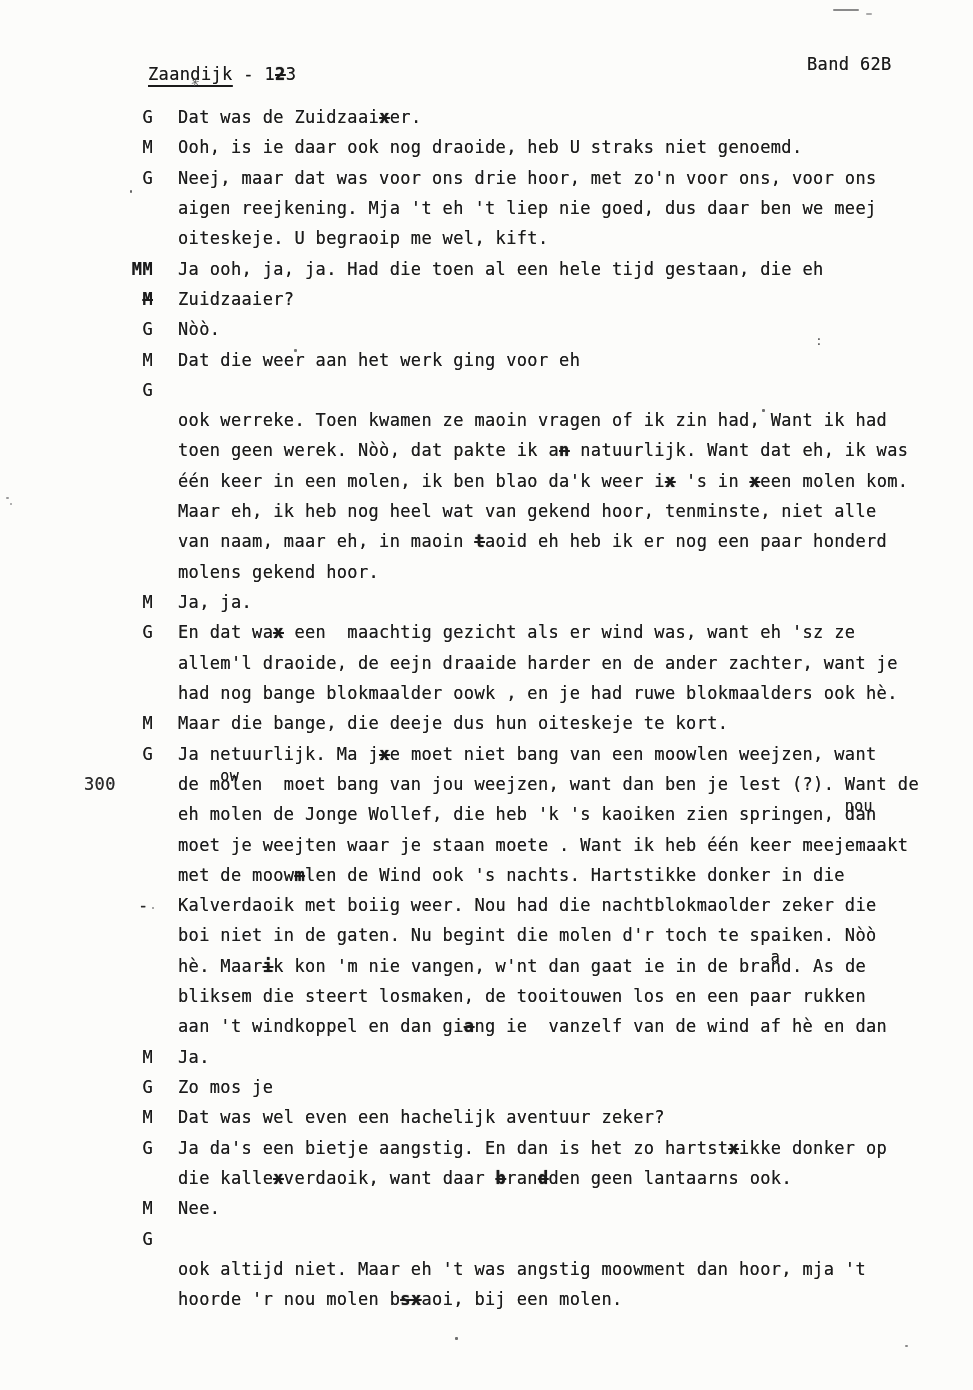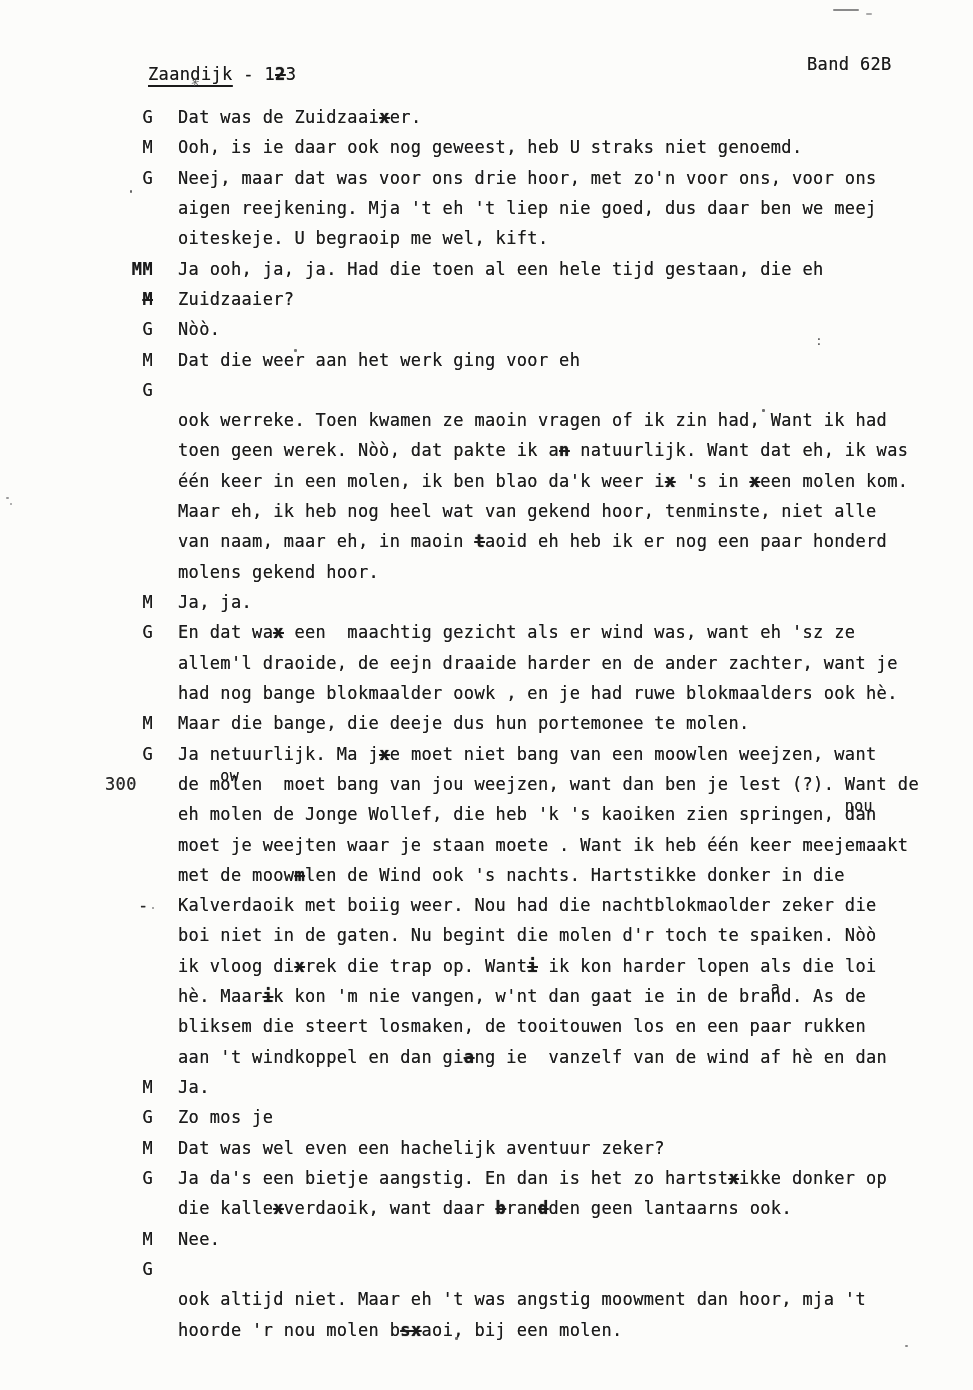--- a/index.html
+++ b/index.html
@@ -51,48 +51,47 @@
 <body>
 
 <div class="page">
   <div class="header">
     <div class="doc-ref" id="doc-ref"><span class="hdr-u">Zaandijk</span><span class="sg-p"> - 1</span><span class="sg-s">2</span><span class="sg-p">3</span></div>
     <div class="band">Band 62B</div>
     <div class="pencil-mark">*</div>
   </div>
   <div class="transcript" id="transcript">
       <div class="row"><span class="sp">G</span><span class="txt"><span class="sg-p">Dat was de Zuidzaai</span><span class="sg-s">x</span><span class="sg-p">er.</span></span></div>
-      <div class="row"><span class="sp">M</span><span class="txt"><span class="sg-p">Ooh, is ie daar ook nog geweest, heb U straks niet genoemd.</span></span></div>
+      <div class="row"><span class="sp">M</span><span class="txt"><span class="sg-p">Ooh, is ie daar ook nog draoide, heb U straks niet genoemd.</span></span></div>
       <div class="row"><span class="sp">G</span><span class="txt"><span class="sg-p">Neej, maar dat was voor ons drie hoor, met zo'n voor ons, voor ons</span></span></div>
       <div class="row"><span class="txt"><span class="sg-p">aigen reejkening. Mja 't eh 't liep nie goed, dus daar ben we meej</span></span></div>
       <div class="row"><span class="txt"><span class="sg-p">oiteskeje. U begraoip me wel, kift.</span></span></div>
       <div class="row"><span class="sp v-bold">MM</span><span class="txt"><span class="sg-p">Ja ooh, ja, ja. Had die toen al een hele tijd gestaan, die eh</span></span></div>
       <div class="row"><span class="sp v-strike">M</span><span class="txt"><span class="sg-p">Zuidzaaier?</span></span></div>
       <div class="row"><span class="sp">G</span><span class="txt"><span class="sg-p">Nòò.</span></span></div>
       <div class="row"><span class="sp">M</span><span class="txt"><span class="sg-p">Dat die weer aan het werk ging voor eh</span></span></div>
       <div class="row"><span class="sp">G</span></div>
       <div class="row"><span class="txt"><span class="sg-p">ook werreke. Toen kwamen ze maoin vragen of ik zin had, Want ik had</span></span></div>
       <div class="row"><span class="txt"><span class="sg-p">toen geen werek. Nòò, dat pakte ik a</span><span class="sg-s">n</span><span class="sg-p"> natuurlijk. Want dat eh, ik was</span></span></div>
       <div class="row"><span class="txt"><span class="sg-p">één keer in een molen, ik ben blao da'k weer i</span><span class="sg-s">x</span><span class="sg-p"> 's in </span><span class="sg-s">x</span><span class="sg-p">een molen kom.</span></span></div>
       <div class="row"><span class="txt"><span class="sg-p">Maar eh, ik heb nog heel wat van gekend hoor, tenminste, niet alle</span></span></div>
       <div class="row"><span class="txt"><span class="sg-p">van naam, maar eh, in maoin </span><span class="sg-s">t</span><span class="sg-p">aoid eh heb ik er nog een paar honderd</span></span></div>
       <div class="row"><span class="txt"><span class="sg-p">molens gekend hoor.</span></span></div>
       <div class="row"><span class="sp">M</span><span class="txt"><span class="sg-p">Ja, ja.</span></span></div>
       <div class="row"><span class="sp">G</span><span class="txt"><span class="sg-p">En dat wa</span><span class="sg-s">x</span><span class="sg-p"> een  maachtig gezicht als er wind was, want eh 'sz ze</span></span></div>
       <div class="row"><span class="txt"><span class="sg-p">allem'l draoide, de eejn draaide harder en de ander zachter, want je</span></span></div>
       <div class="row"><span class="txt"><span class="sg-p">had nog bange blokmaalder oowk , en je had ruwe blokmaalders ook hè.</span></span></div>
-      <div class="row"><span class="sp">M</span><span class="txt"><span class="sg-p">Maar die bange, die deeje dus hun portemonee te molen.</span></span></div>
+      <div class="row"><span class="sp">M</span><span class="txt"><span class="sg-p">Maar die bange, die deeje dus hun oiteskeje te kort.</span></span></div>
       <div class="row"><span class="sp">G</span><span class="txt"><span class="sg-p">Ja netuurlijk. Ma j</span><span class="sg-s">x</span><span class="sg-p">e moet niet bang van een moowlen weejzen, want</span></span></div>
-      <div class="row"><span class="margin-note" style="left: 84px; margin-left: 21px;">300</span><span class="txt"><span class="sg-p">de m</span><span class="sg-sup">ow</span><span class="sg-p">olen  moet bang van jou weejzen, want dan ben je </span><span class="sg-u">lest</span><span class="sg-p"> (?). Want de</span></span></div>
+      <div class="row"><span class="margin-note" style="left: 84px;">300</span><span class="txt"><span class="sg-p">de m</span><span class="sg-sup">ow</span><span class="sg-p">olen  moet bang van jou weejzen, want dan ben je </span><span class="sg-u">lest</span><span class="sg-p"> (?). Want de</span></span></div>
       <div class="row"><span class="txt"><span class="sg-p">eh molen de Jonge Wollef, die heb 'k 's kaoiken zien springen, </span><span class="sg-sup">nou</span><span class="sg-p">dan</span></span></div>
       <div class="row"><span class="txt"><span class="sg-p">moet je weejten waar je staan moete . Want ik heb één keer meejemaakt</span></span></div>
       <div class="row"><span class="txt"><span class="sg-p">met de moow</span><span class="sg-s">m</span><span class="sg-p">len de Wind ook 's nachts. Hartstikke donker in die</span></span></div>
       <div class="row"><span class="margin-note" style="left: 138px;">-</span><span class="txt"><span class="sg-p">Kalverdaoik met boiig weer. Nou had die nachtblokmaolder zeker die</span></span></div>
       <div class="row"><span class="txt"><span class="sg-p">boi niet in de gaten. Nu begint die molen d'r toch te spaiken. Nòò</span></span></div>
-      <div class="row"><span class="txt"><span class="sg-p">ik vloog di</span><span class="sg-s">x</span><span class="sg-p">rek die trap op. Want</span><span class="sg-s">i</span><span class="sg-p"> ik kon harder lopen als die loi</span></span></div>
       <div class="row"><span class="txt"><span class="sg-p">hè. Maar</span><span class="sg-s">i</span><span class="sg-p">k kon 'm nie vangen, w'nt dan gaat ie in de bra</span><span class="sg-sup">a</span><span class="sg-p">nd. As de</span></span></div>
       <div class="row"><span class="txt"><span class="sg-p">bliksem die steert losmaken, de tooitouwen los en een paar rukken</span></span></div>
       <div class="row"><span class="txt"><span class="sg-p">aan 't windkoppel en dan gi</span><span class="sg-s">a</span><span class="sg-p">ng ie  vanzelf van de wind af hè en dan</span></span></div>
       <div class="row"><span class="sp">M</span><span class="txt"><span class="sg-p">Ja.</span></span></div>
       <div class="row"><span class="sp">G</span><span class="txt"><span class="sg-p">Zo mos je</span></span></div>
       <div class="row"><span class="sp">M</span><span class="txt"><span class="sg-p">Dat was wel even een hachelijk aventuur zeker?</span></span></div>
       <div class="row"><span class="sp">G</span><span class="txt"><span class="sg-p">Ja da's een bietje aangstig. En dan is het zo hartst</span><span class="sg-s">x</span><span class="sg-p">ikke donker op</span></span></div>
       <div class="row"><span class="txt"><span class="sg-p">die kalle</span><span class="sg-s">x</span><span class="sg-p">verdaoik, want daar </span><span class="sg-s">b</span><span class="sg-p">ran</span><span class="sg-s">d</span><span class="sg-p">den geen lantaarns ook.</span></span></div>
       <div class="row"><span class="sp">M</span><span class="txt"><span class="sg-p">Nee.</span></span></div>
       <div class="row"><span class="sp">G</span></div>

